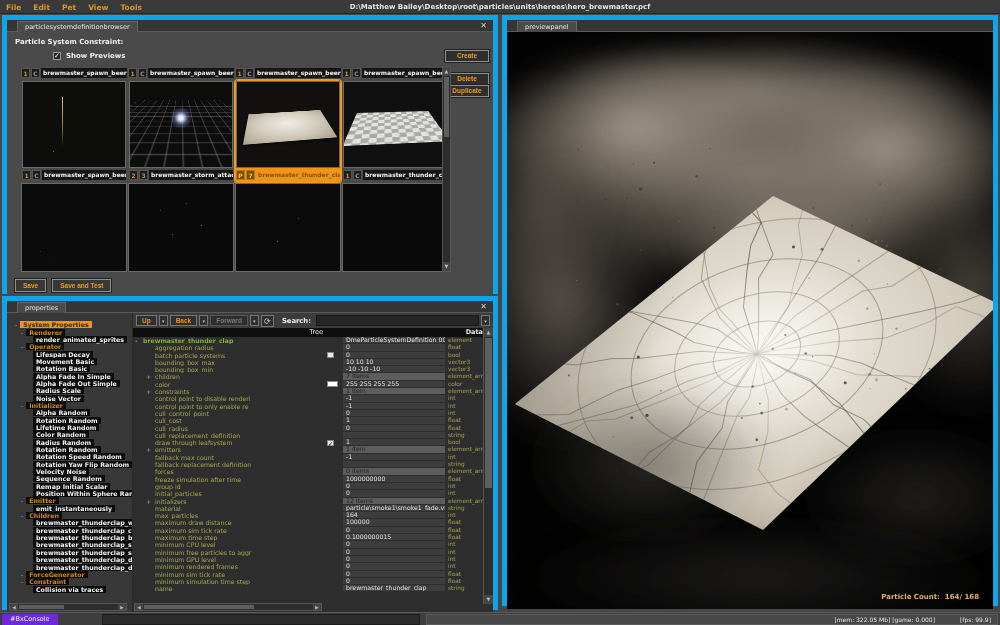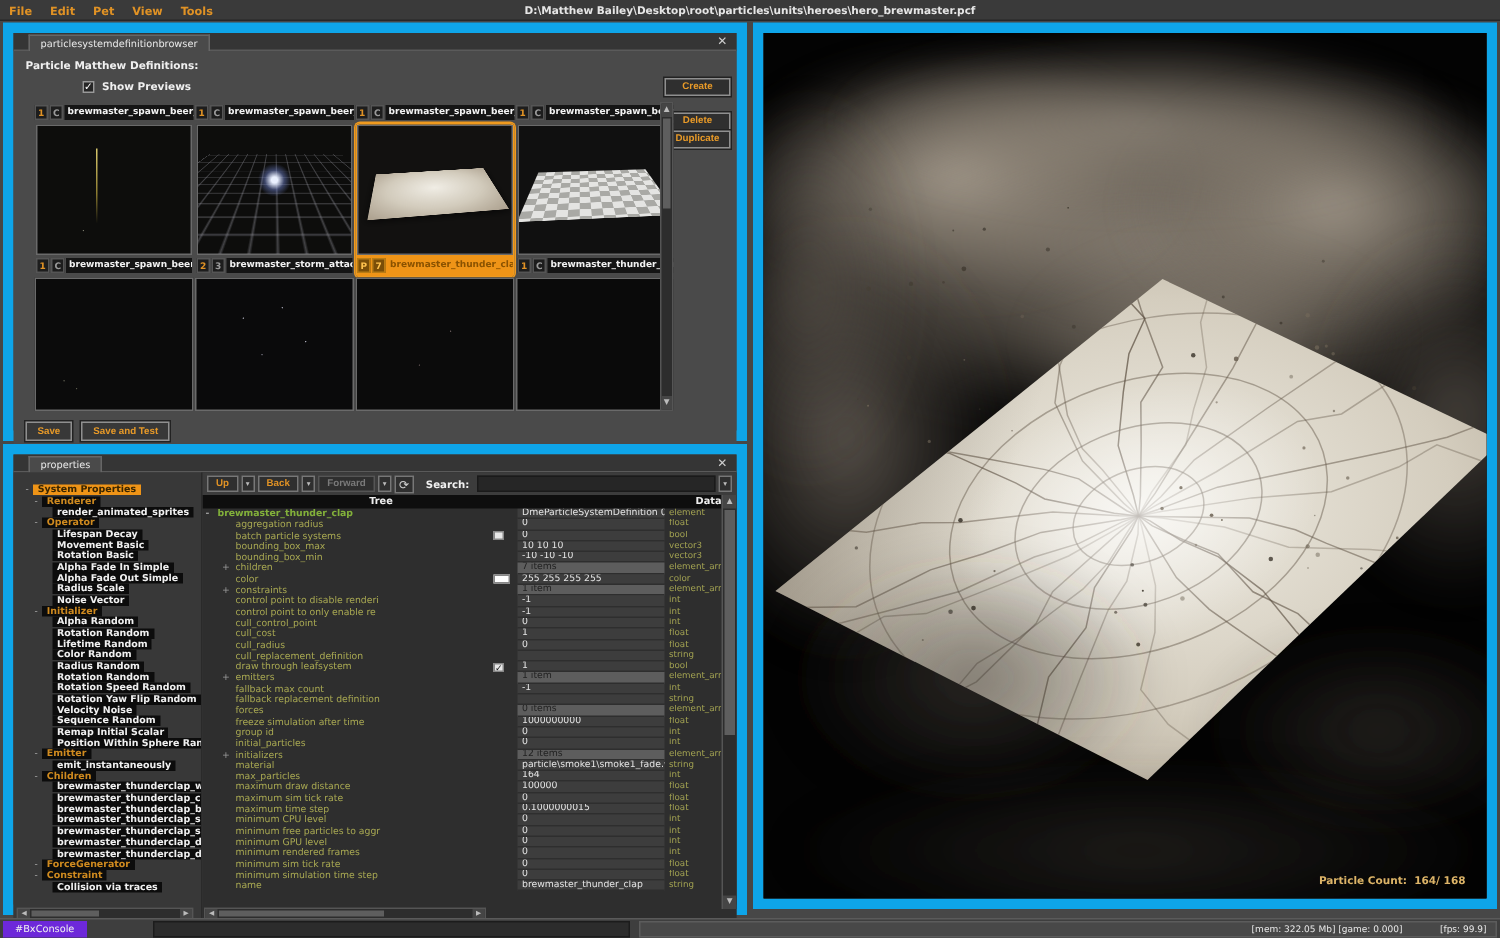--- a/index.html
+++ b/index.html
@@ -11,21 +11,21 @@
   .menubar { position:absolute; left:0; top:0; width:1000px; height:14px;
              background:#3a3a3a; border-bottom:1px solid #272727; }
   .menu-items { position:absolute; left:6px; top:0; height:14px; display:flex; gap:12px; align-items:center; }
   .menu-item { color:#e09225; font-size:7.5px; font-weight:bold; cursor:default; }
   .doc-title { position:absolute; left:0; right:0; top:0; height:14px; line-height:14px;
                text-align:center; color:#e6e6e6; font-size:7px; font-weight:bold; }
   .app-title { position:absolute; right:6px; top:0; height:14px; line-height:14px;
                color:#eee; font-size:7px; font-weight:bold; background:#3a3a3a; padding-left:8px; }
 
   
-  .panel { position:absolute; background:#454545; border:7px solid #0ea5e9; }
+  .panel { position:absolute; background:#454545; border:5px solid #0ea5e9; }
   .tabstrip { position:relative; height:12px; background:#353535; border-bottom:1px solid #5a5a5a; }
   .tab { position:absolute; left:10px; top:1px; height:11px; padding:0 7px; background:#4a4a4a;
          border:1px solid #666; border-bottom:none; color:#e8e8e8; font-size:6.5px; line-height:10px; }
   .closex { position:absolute; right:4px; top:0; width:11px; height:11px; background:none; border:none;
             color:#cfcfcf; font-size:8px; line-height:11px; text-align:center; cursor:default; }
 
   
   #browser { left:2px; top:15px; width:496px; height:279px; }
   .browser-body { position:relative; width:100%; height:266px; background:#4a4a4a; }
   .psd-heading { position:absolute; left:8px; top:6px; font-size:7px; font-weight:bold; color:#f0f0f0; }
@@ -125,21 +125,21 @@
             font-size:6.5px; font-weight:bold; line-height:9px; cursor:default; }
   .tb-caret { width:9px; height:11px; background:#2f2f2f; border:1px solid #777; color:#bbb; font-size:5px;
               line-height:10px; text-align:center; cursor:default; }
   .tb-btn.disabled { color:#7a7a7a; border-color:#555; }
   .tb-refresh { width:13px; height:12px; background:#2f2f2f; border:1px solid #777; color:#ccc; font-size:8px;
                 line-height:11px; text-align:center; cursor:default; }
   .tb-search-label { color:#f0f0f0; font-size:6.8px; font-weight:bold; margin:0 3px 0 6px;text-align:center; }
   .tb-search { flex:1; height:11px; background:#262626; border:1px solid #1a1a1a; color:#ddd; font-size:6.5px; padding:0 2px;
                font-family:"DejaVu Sans",sans-serif; }
   .pg-header { position:absolute; left:0; top:15px; right:10px; height:9px; background:#0e0e0e; display:flex; }
-  .pg-header .h-tree { width:190px; text-align:center; color:#eee; font-size:6.5px; font-weight:bold; line-height:9px;margin-left:24px; }
+  .pg-header .h-tree { width:190px; text-align:right; color:#eee; font-size:6.5px; font-weight:normal; line-height:9px; }
   .pg-header .h-data { flex:1; text-align:right; color:#eee; font-size:6.5px; font-weight:bold; line-height:9px; }
   .pg-rows { position:absolute; left:0; top:24px; right:10px; bottom:10px; overflow:hidden; }
   .prow { display:flex; height:7.3px; align-items:stretch; }
   .prow .c-name { width:190px; position:relative; font-size:6.2px; line-height:7.3px; color:#a8a852;
                   white-space:nowrap; overflow:hidden; padding-left:22px; }
   .prow .c-name.root { color:#82b03a; font-weight:bold; padding-left:10px; }
   .prow .c-name.root::before { content:"-"; position:absolute; left:2px; color:#999; }
   .prow .c-name.plus::before { content:"+"; position:absolute; left:13px; color:#999; }
   .prow .c-gut { width:20px; position:relative; }
   .gut { position:absolute; left:4px; top:0.5px; }
@@ -192,21 +192,21 @@
     </div>
   <div class="doc-title">D:\Matthew Bailey\Desktop\root\particles\units\heroes\hero_brewmaster.pcf</div>
 </div>
 
 <div class="panel" id="browser">
   <div class="tabstrip">
     <div class="tab">particlesystemdefinitionbrowser</div>
     <button class="closex">✕</button>
   </div>
   <div class="browser-body">
-    <div class="psd-heading">Particle Matthew Definitions:</div>
+    <div class="psd-heading">Particle System Constraint:</div>
     <button class="side-btn" id="btn-create">Create</button>
     <button class="side-btn" id="btn-delete">Delete</button>
     <button class="side-btn" id="btn-duplicate">Duplicate</button>
     <div class="showprev">
       <span class="cb">✓</span>
       <span class="showprev-label">Show Previews</span>
     </div>
     <div class="thumbgrid">
 
         <div class="tcol">
@@ -796,20 +796,23 @@
       <div class="hscroll">
         <div class="arr l">◀</div>
         <div class="thumb"></div>
         <div class="arr r">▶</div>
       </div>
     </div>
   </div>
 </div>
 
 <div class="panel" id="preview">
+  <div class="tabstrip">
+    <div class="tab">previewpanel</div>
+  </div>
   <div class="preview-body">
     <svg id="scene" width="494" height="577" viewBox="0 0 494 577">
       <defs>
         <radialGradient id="g1">
             <stop offset="0" stop-color="#8d8478" stop-opacity="0.95"></stop>
             <stop offset="0.6" stop-color="#7b7266" stop-opacity="0.55"></stop>
             <stop offset="1" stop-color="#6a6258" stop-opacity="0"></stop>
           </radialGradient>
         <radialGradient id="g2">
             <stop offset="0" stop-color="#a89e90" stop-opacity="0.95"></stop>

